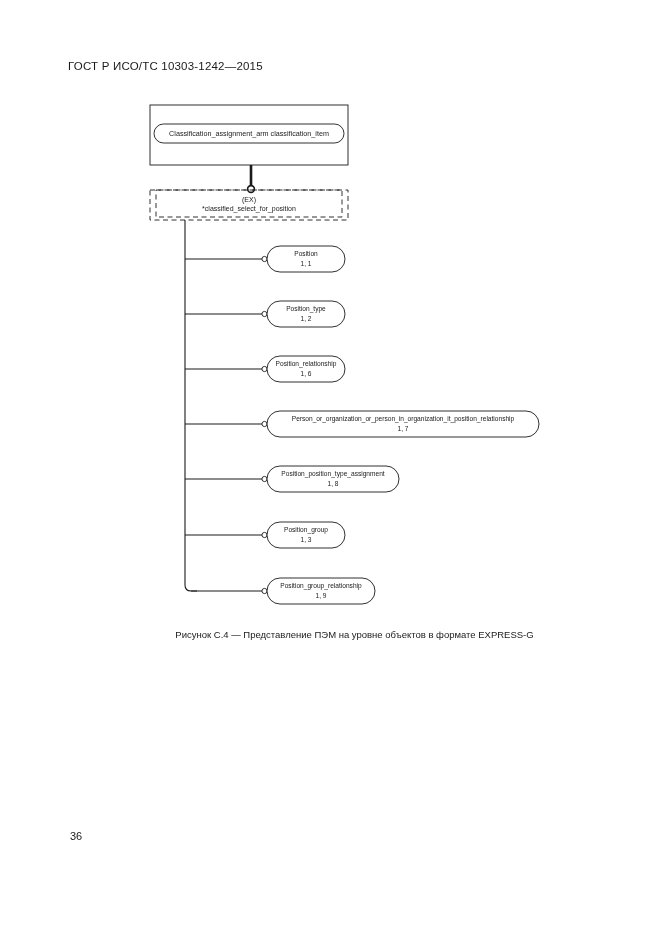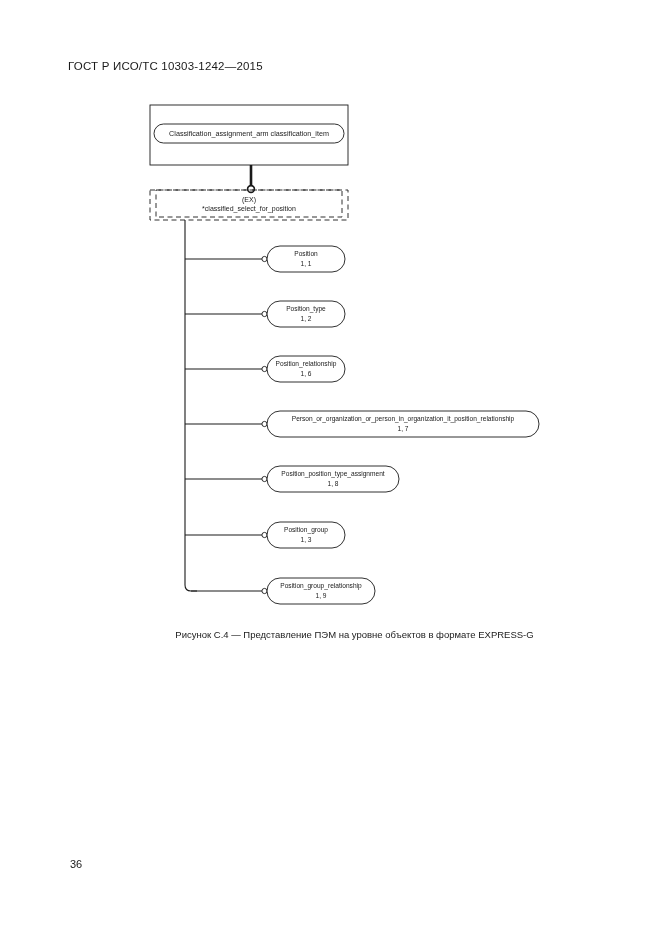--- a/index.html
+++ b/index.html
@@ -26,21 +26,21 @@
     left: 68px;
     top: 60px;
     font-size: 11.5px;
     font-weight: normal;
     letter-spacing: 0.2px;
     white-space: nowrap;
   }
   .page-number {
     position: absolute;
     left: 70px;
-    top: 858px;
+    top: 830px;
     font-size: 11px;
   }
   .figure-caption {
     position: absolute;
     left: 0;
     top: 628px;
     width: 661px;
     text-align: center;
     font-size: 9.5px;
     line-height: 14px;

